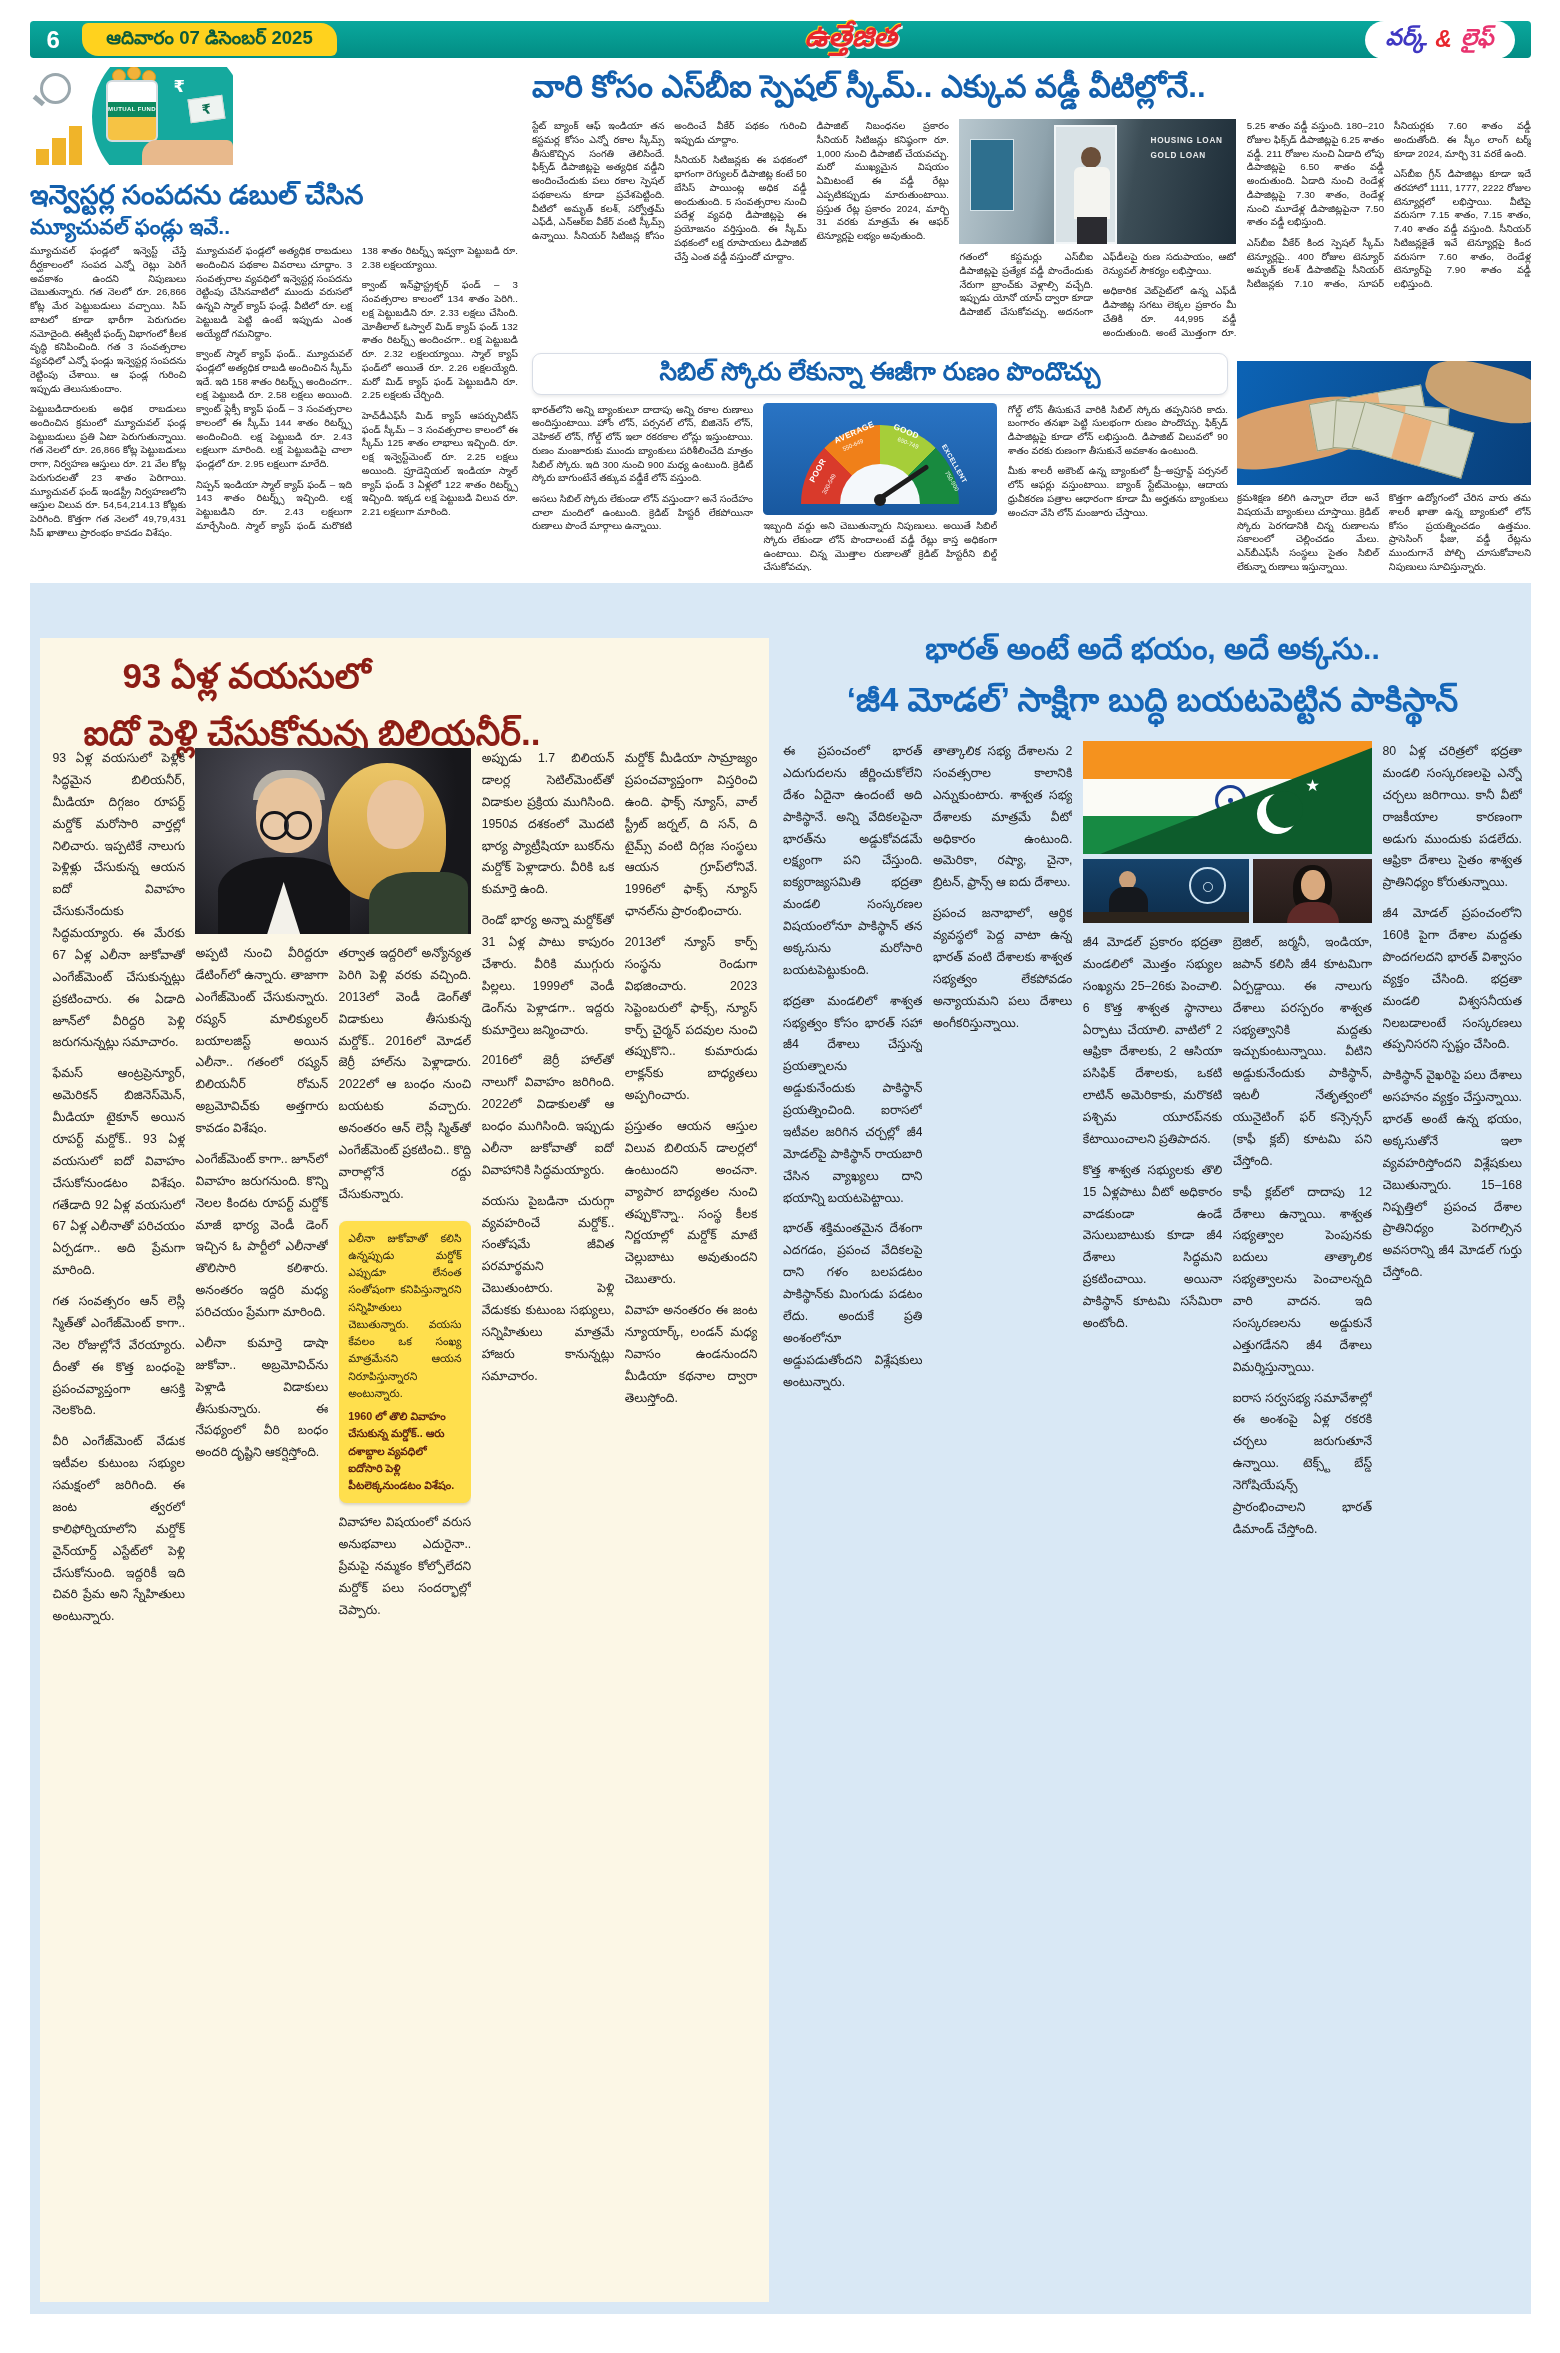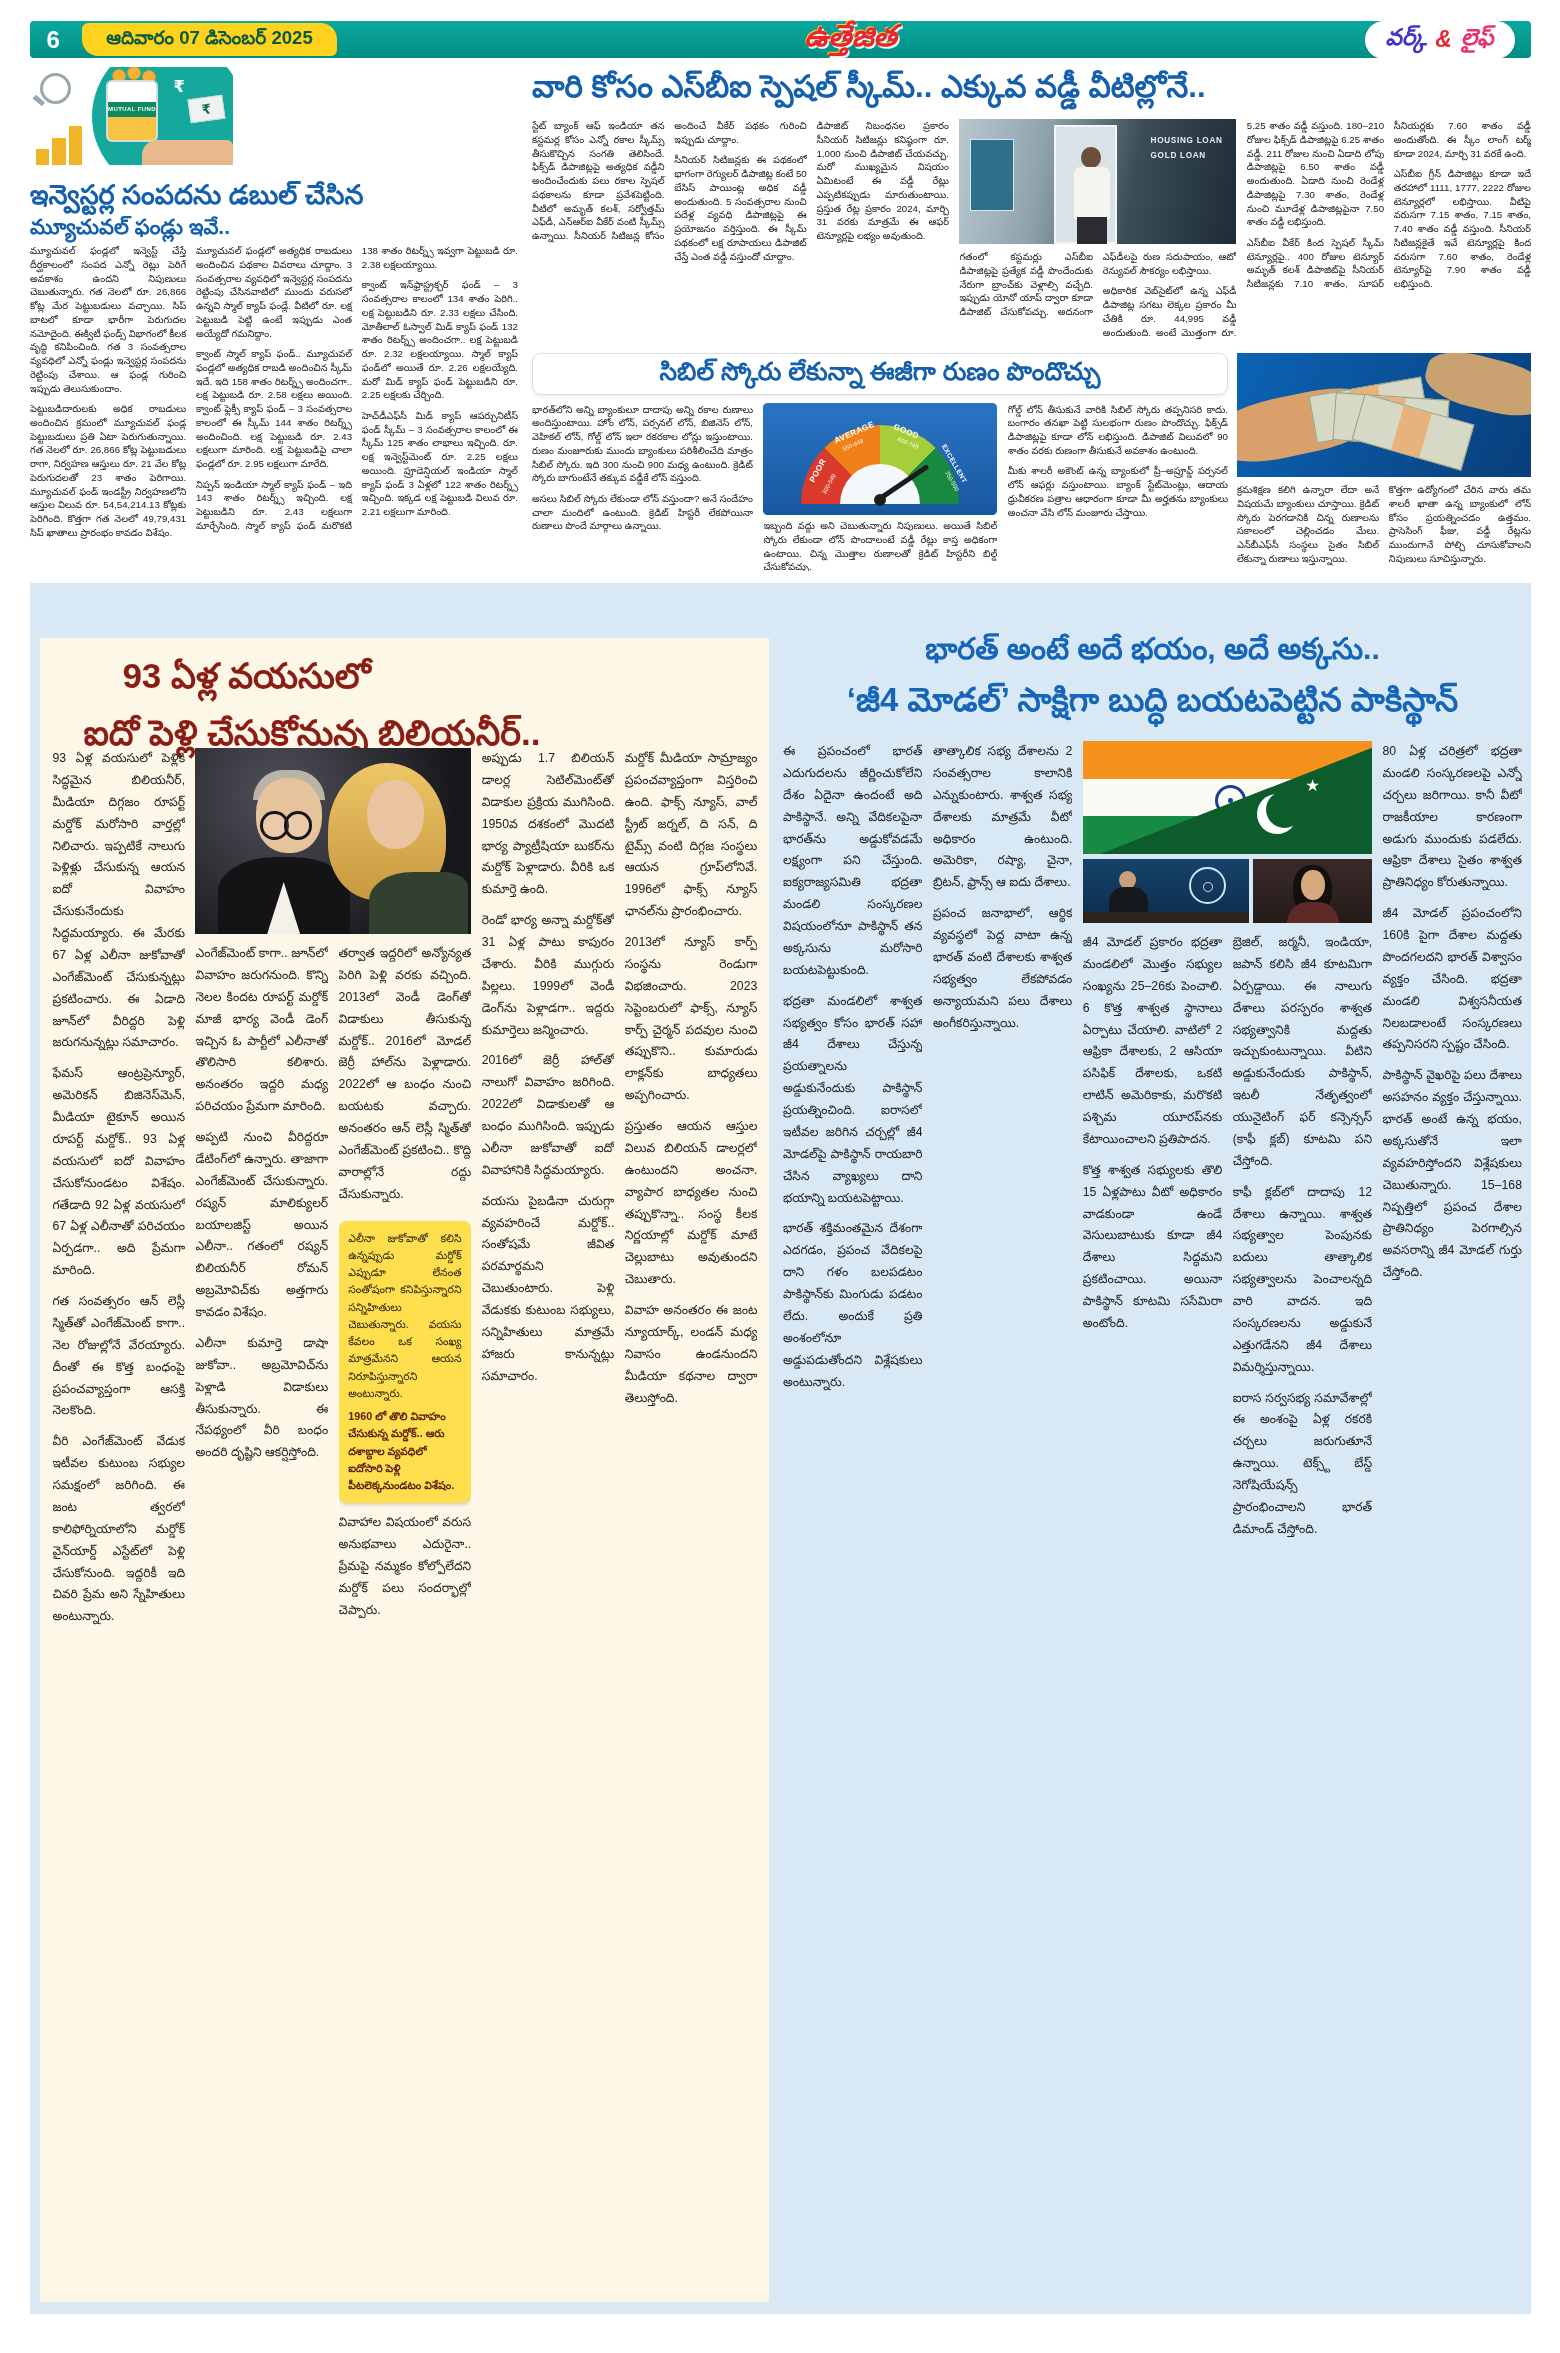--- a/index.html
+++ b/index.html
@@ -82,21 +82,21 @@
   .gauge-knob{position:absolute;left:50%;bottom:9px;width:12px;height:12px;margin-left:-6px;border-radius:50%;background:#1d1d1d;}
   .g-label{position:absolute;color:#fff;font-weight:bold;font-size:8.2px;letter-spacing:0.4px;}
   .g-range{position:absolute;color:#fff;font-size:6px;opacity:.9;}
   .g-poor{left:42px;top:63px;transform:rotate(-62deg);} .g-rpoor{left:55px;top:78px;transform:rotate(-62deg);}
   .g-avg{left:70px;top:25px;transform:rotate(-24deg);}  .g-ravg{left:79px;top:39px;transform:rotate(-24deg);}
   .g-good{right:78px;top:24px;transform:rotate(22deg);} .g-rgood{right:78px;top:37px;transform:rotate(22deg);}
   .g-exc{right:21px;top:57px;transform:rotate(60deg);font-size:6.7px;} .g-rexc{right:34px;top:75px;transform:rotate(60deg);}
   .cibil-mid-text{margin-top:4.5px;height:52px;}
   .cibil-col3{flex:1;height:100%;}
 
-  .right-stack{position:absolute;left:1237px;top:353px;width:294px;}
+  .right-stack{position:absolute;left:1237px;top:361px;width:294px;}
   .money-photo{position:relative;height:124px;background:linear-gradient(115deg,#0c63b5,#083f7a);overflow:hidden;}
   .mp-hand1{position:absolute;left:-8%;top:34%;width:56%;height:48%;background:#d9a06b;border-radius:40%;transform:rotate(-12deg);}
   .mp-hand2{position:absolute;right:-6%;top:4%;width:42%;height:42%;background:#caa271;border-radius:40%;transform:rotate(14deg);}
   .mp-note{position:absolute;width:112px;height:46px;background:#d6d9c6;border:0.7px solid #99a07e;}
   .mp-n1{left:75px;top:33px;transform:rotate(-10deg);}
   .mp-n2{left:97px;top:43px;transform:rotate(4deg);}
   .mp-n3{left:119px;top:55px;transform:rotate(16deg);}
   .mp-note:after{content:"";position:absolute;left:36%;top:0;bottom:0;width:26%;background:#e8b27d;}
   .right-stack-text{margin-top:6px;height:86px;}
 
@@ -308,22 +308,22 @@
           <div class="m-head"></div>
           <div class="m-gl1"></div>
           <div class="m-gl2"></div>
           <div class="m-suit"></div>
           <div class="m-shirt"></div>
           <div class="w-hair"></div>
           <div class="w-face"></div>
           <div class="w-top"></div>
         </div>
         <div class="bil-c2 btext">
+            <p>అప్పటి నుంచి వీరిద్దరూ డేటింగ్‌లో ఉన్నారు. తాజాగా ఎంగేజ్‌మెంట్ చేసుకున్నారు. రష్యన్ మాలిక్యులర్ బయాలజిస్ట్ అయిన ఎలీనా.. గతంలో రష్యన్ బిలియనీర్ రోమన్ అబ్రమోవిచ్‌కు అత్తగారు కావడం విశేషం.</p>
             <p>ఎంగేజ్‌మెంట్ కాగా.. జూన్‌లో వివాహం జరుగనుంది. కొన్ని నెలల కిందట రూపర్ట్ మర్డోక్ మాజీ భార్య వెండీ డెంగ్ ఇచ్చిన ఓ పార్టీలో ఎలీనాతో తొలిసారి కలిశారు. అనంతరం ఇద్దరి మధ్య పరిచయం ప్రేమగా మారింది.</p>
-            <p>అప్పటి నుంచి వీరిద్దరూ డేటింగ్‌లో ఉన్నారు. తాజాగా ఎంగేజ్‌మెంట్ చేసుకున్నారు. రష్యన్ మాలిక్యులర్ బయాలజిస్ట్ అయిన ఎలీనా.. గతంలో రష్యన్ బిలియనీర్ రోమన్ అబ్రమోవిచ్‌కు అత్తగారు కావడం విశేషం.</p>
             <p>ఎలీనా కుమార్తె డాషా జుకోవా.. అబ్రమోవిచ్‌ను పెళ్లాడి విడాకులు తీసుకున్నారు. ఈ నేపథ్యంలో వీరి బంధం అందరి దృష్టిని ఆకర్షిస్తోంది.</p>
           </div>
         <div class="bil-c3">
           <div class="btext">
               <p>తర్వాత ఇద్దరిలో అన్యోన్యత పెరిగి పెళ్లి వరకు వచ్చింది. 2013లో వెండీ డెంగ్‌తో విడాకులు తీసుకున్న మర్డోక్.. 2016లో మోడల్ జెర్రీ హాల్‌ను పెళ్లాడారు. 2022లో ఆ బంధం నుంచి బయటకు వచ్చారు. అనంతరం ఆన్ లెస్లీ స్మిత్‌తో ఎంగేజ్‌మెంట్ ప్రకటించి.. కొద్ది వారాల్లోనే రద్దు చేసుకున్నారు.</p>
             </div>
           <div class="hl-box">
             <div class="btext-sm">
                 <p>ఎలీనా జుకోవాతో కలిసి ఉన్నప్పుడు మర్డోక్ ఎప్పుడూ లేనంత సంతోషంగా కనిపిస్తున్నారని సన్నిహితులు చెబుతున్నారు. వయసు కేవలం ఒక సంఖ్య మాత్రమేనని ఆయన నిరూపిస్తున్నారని అంటున్నారు.</p>
               </div>

